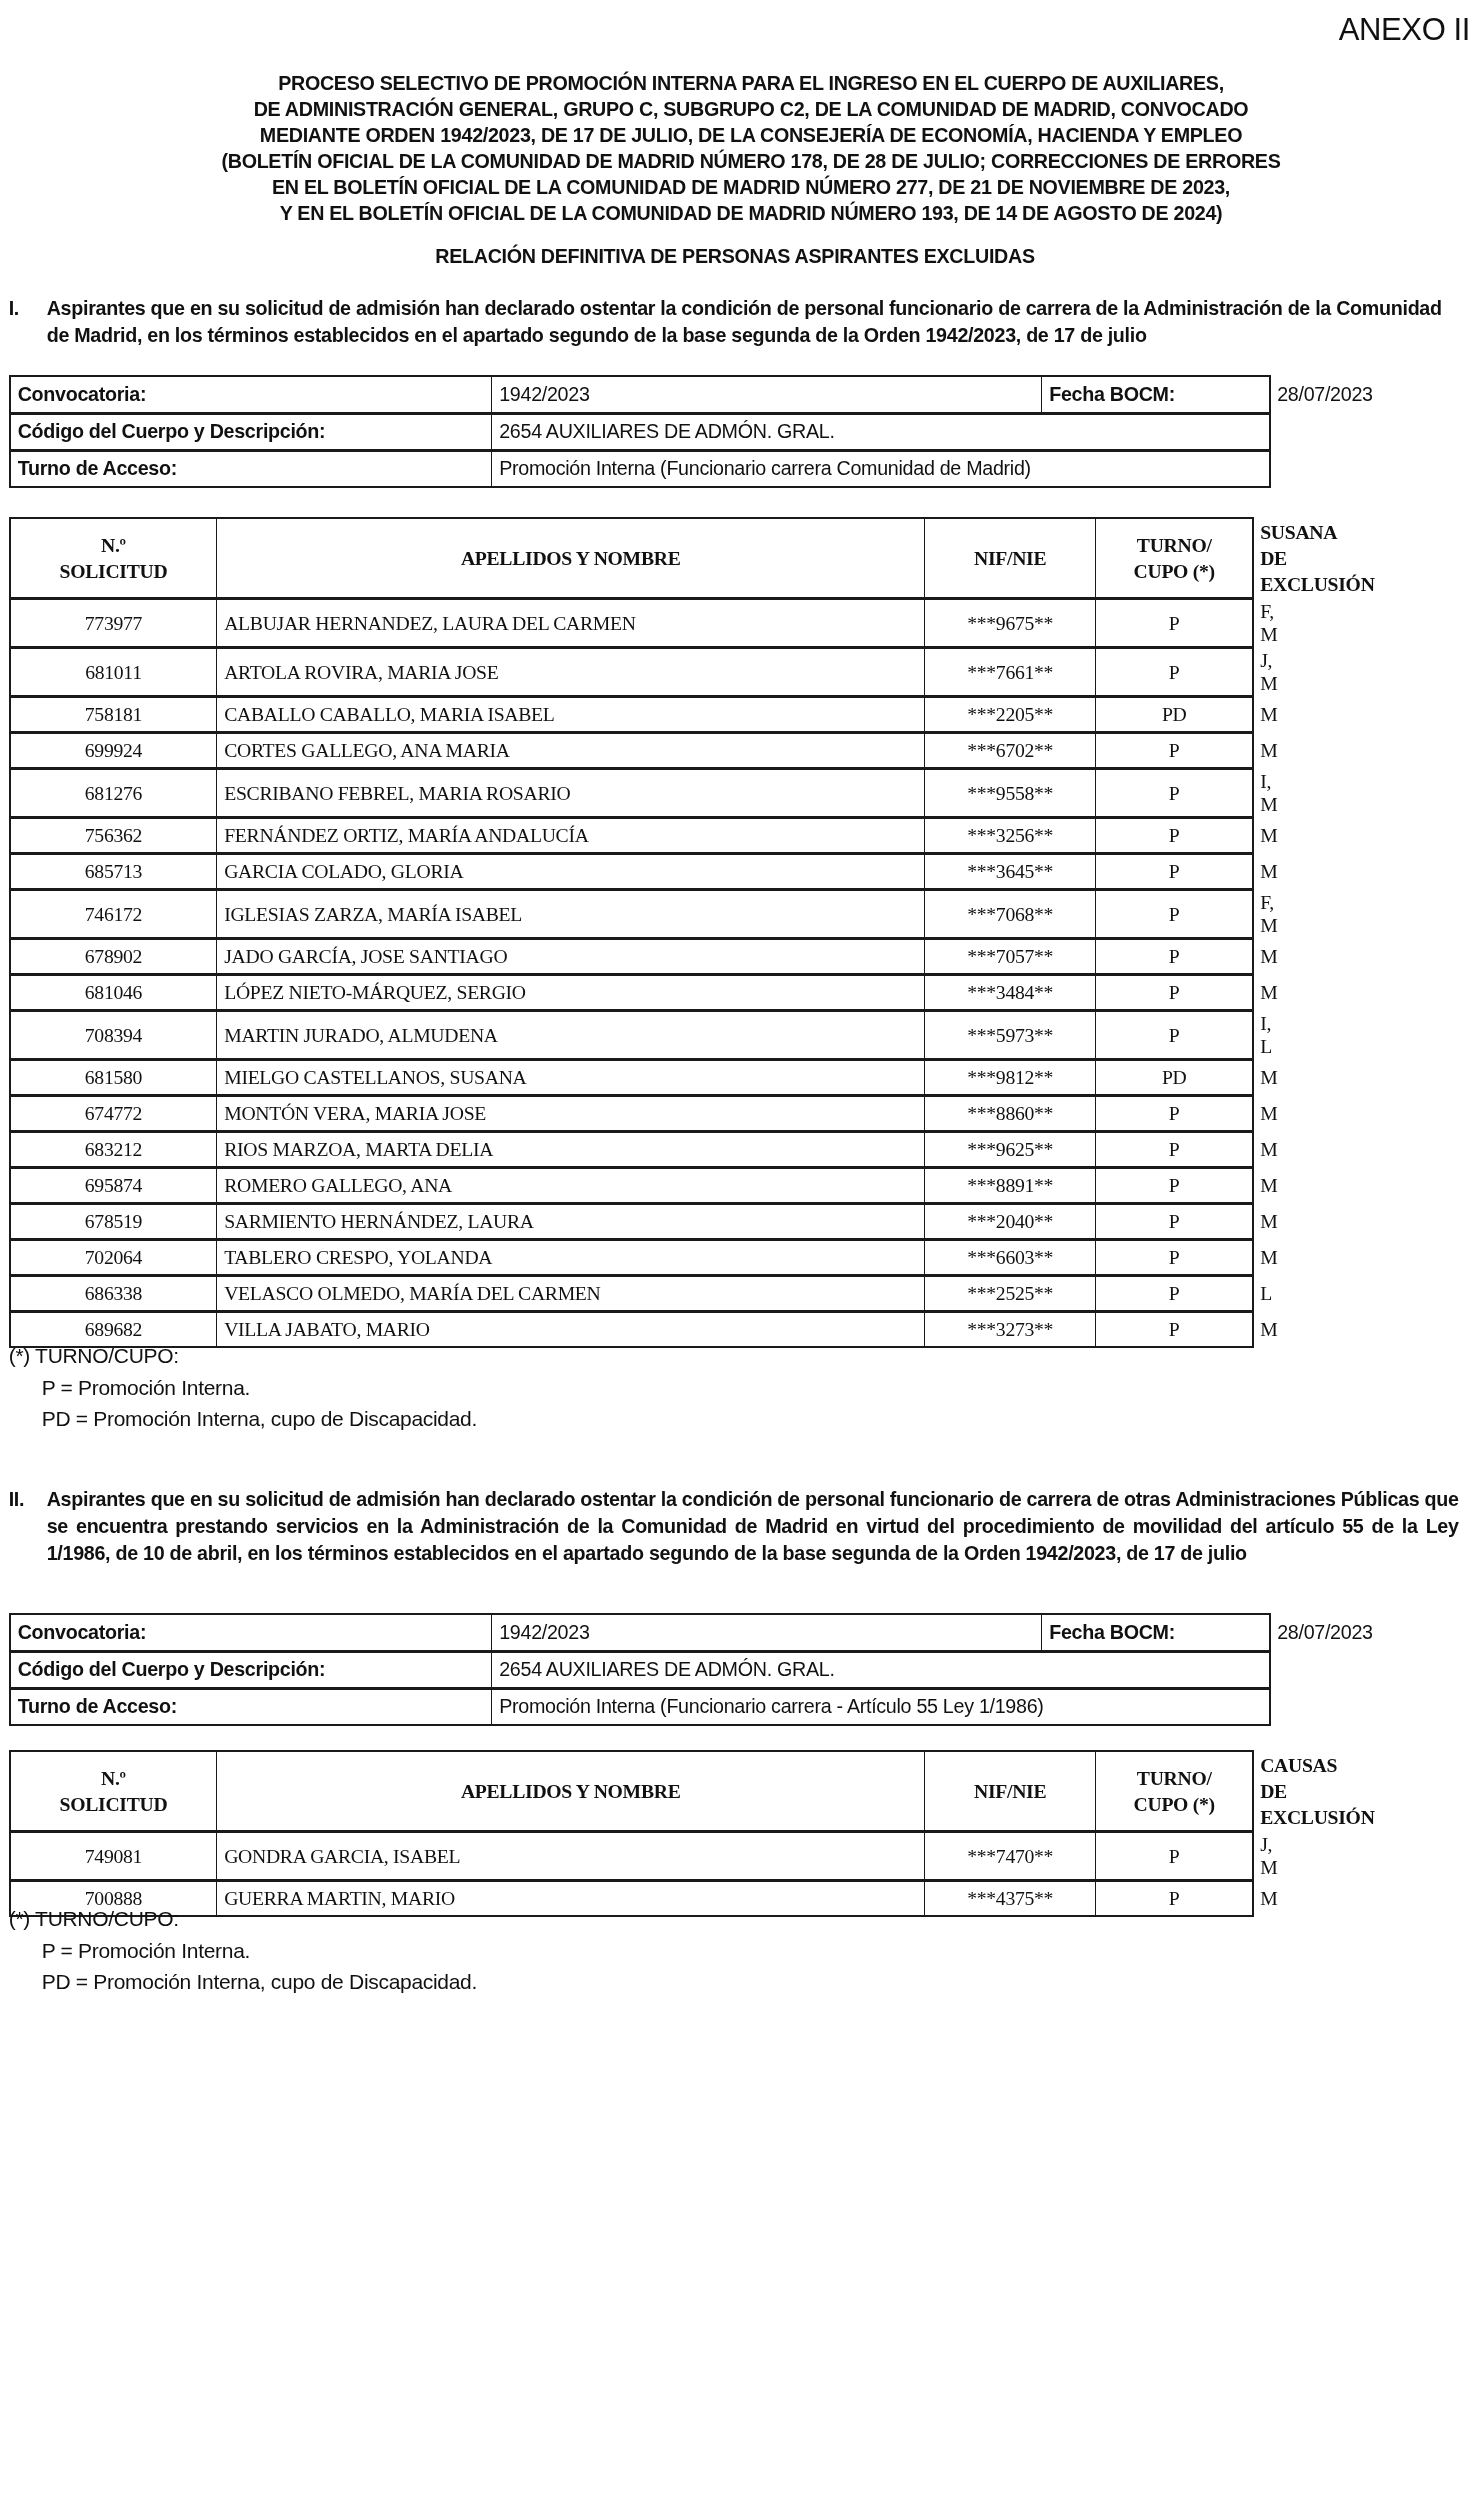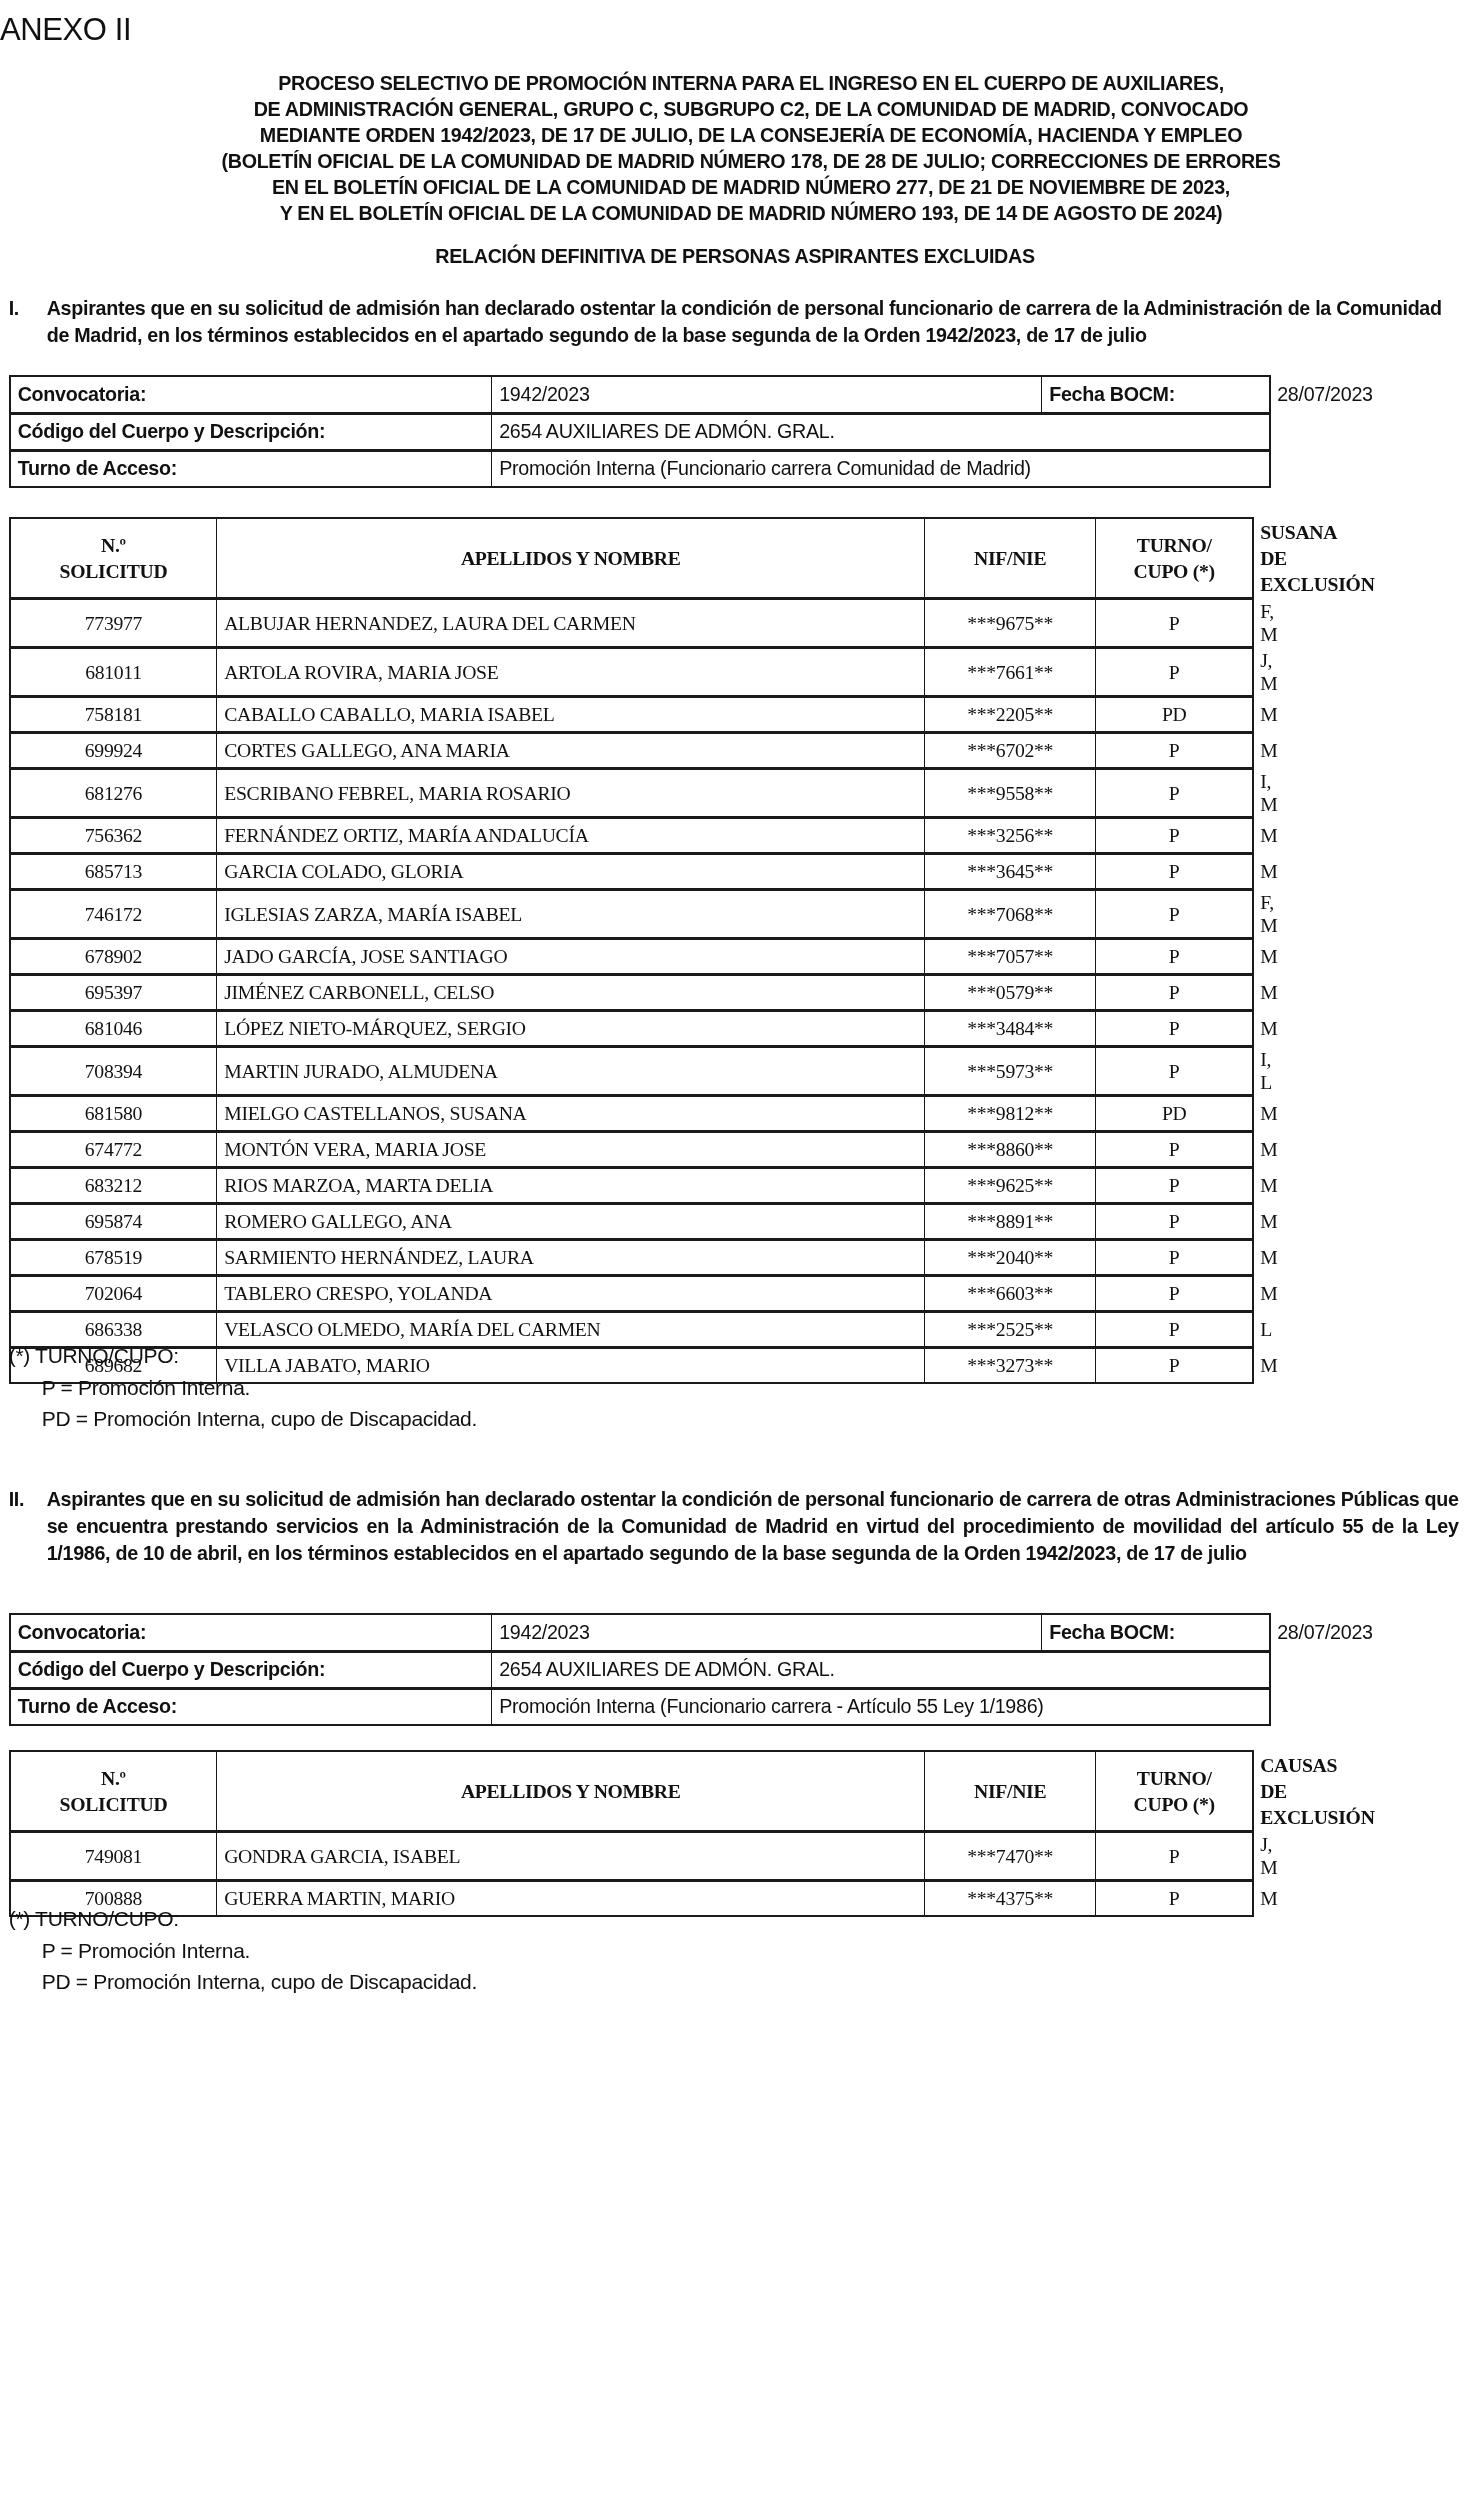--- a/index.html
+++ b/index.html
@@ -2,21 +2,21 @@
 <html style="font-size:14px"><head>
 <meta charset="utf-8">
 <style>
   html, body { margin: 0; padding: 0; background: #fff; }
   body {
     width: 1470px; height: 2512px; position: relative; overflow: hidden;
     font-family: "Liberation Sans", sans-serif; color: #111;
   }
   .abs { position: absolute; }
   .title {
-    top: 12.2px; left: 0; width: 1470px; text-align: left;
+    top: 12.2px; left: 0; width: 1470px; text-align: right;
     font-size: 31px; font-weight: normal; letter-spacing: -0.4px;
   }
   .subtitle {
     top: 70px; left: 16px; width: 1470px; text-align: center;
     font-size: 19.7px; font-weight: bold; line-height: 26px; letter-spacing: -0.3px;
   }
   .subtitle div { white-space: nowrap; }
   .relacion {
     top: 245px; left: 0; width: 1470px; text-align: center;
     font-size: 19.7px; font-weight: bold; letter-spacing: -0.3px;
@@ -162,27 +162,20 @@
         <td>F, M</td>
       </tr>
       <tr class="row">
         <td>678902</td>
         <td class="name">JADO GARCÍA, JOSE SANTIAGO</td>
         <td>***7057**</td>
         <td>P</td>
         <td>M</td>
       </tr>
       <tr class="row">
-        <td>695397</td>
-        <td class="name">JIMÉNEZ CARBONELL, CELSO</td>
-        <td>***0579**</td>
-        <td>P</td>
-        <td>M</td>
-      </tr>
-      <tr class="row">
         <td>681046</td>
         <td class="name">LÓPEZ NIETO-MÁRQUEZ, SERGIO</td>
         <td>***3484**</td>
         <td>P</td>
         <td>M</td>
       </tr>
       <tr class="row">
         <td>708394</td>
         <td class="name">MARTIN JURADO, ALMUDENA</td>
         <td>***5973**</td>

